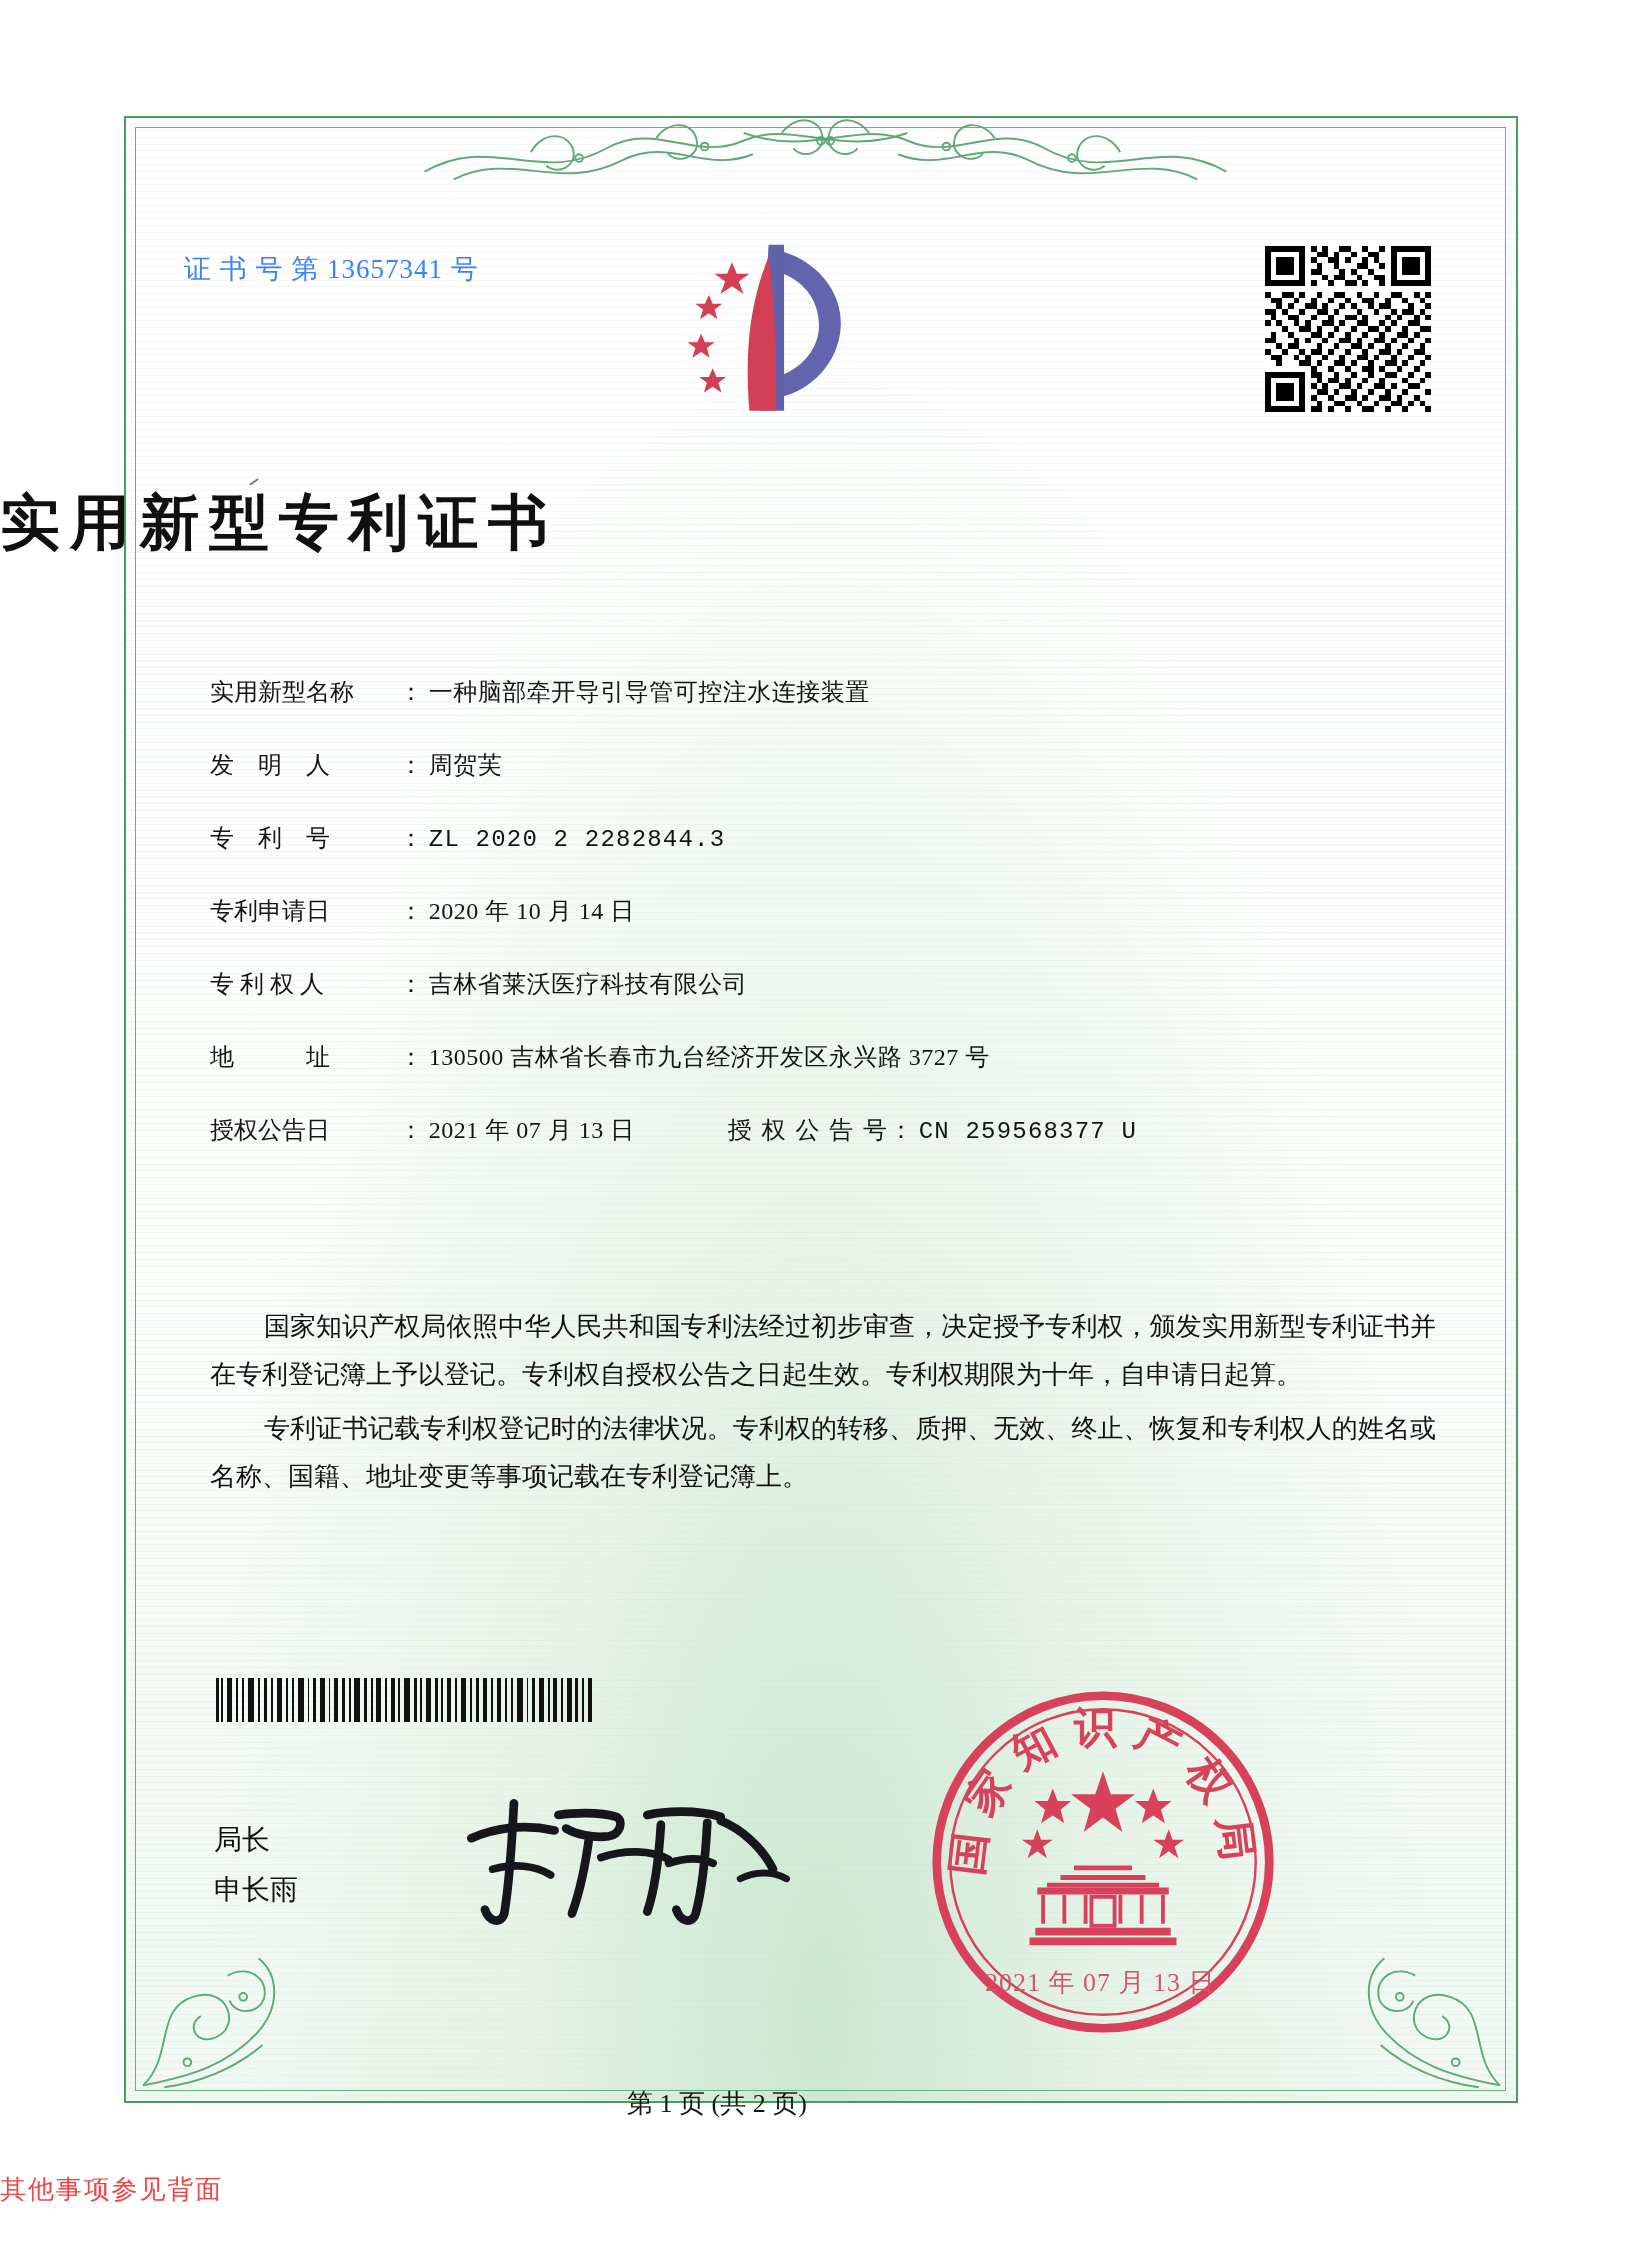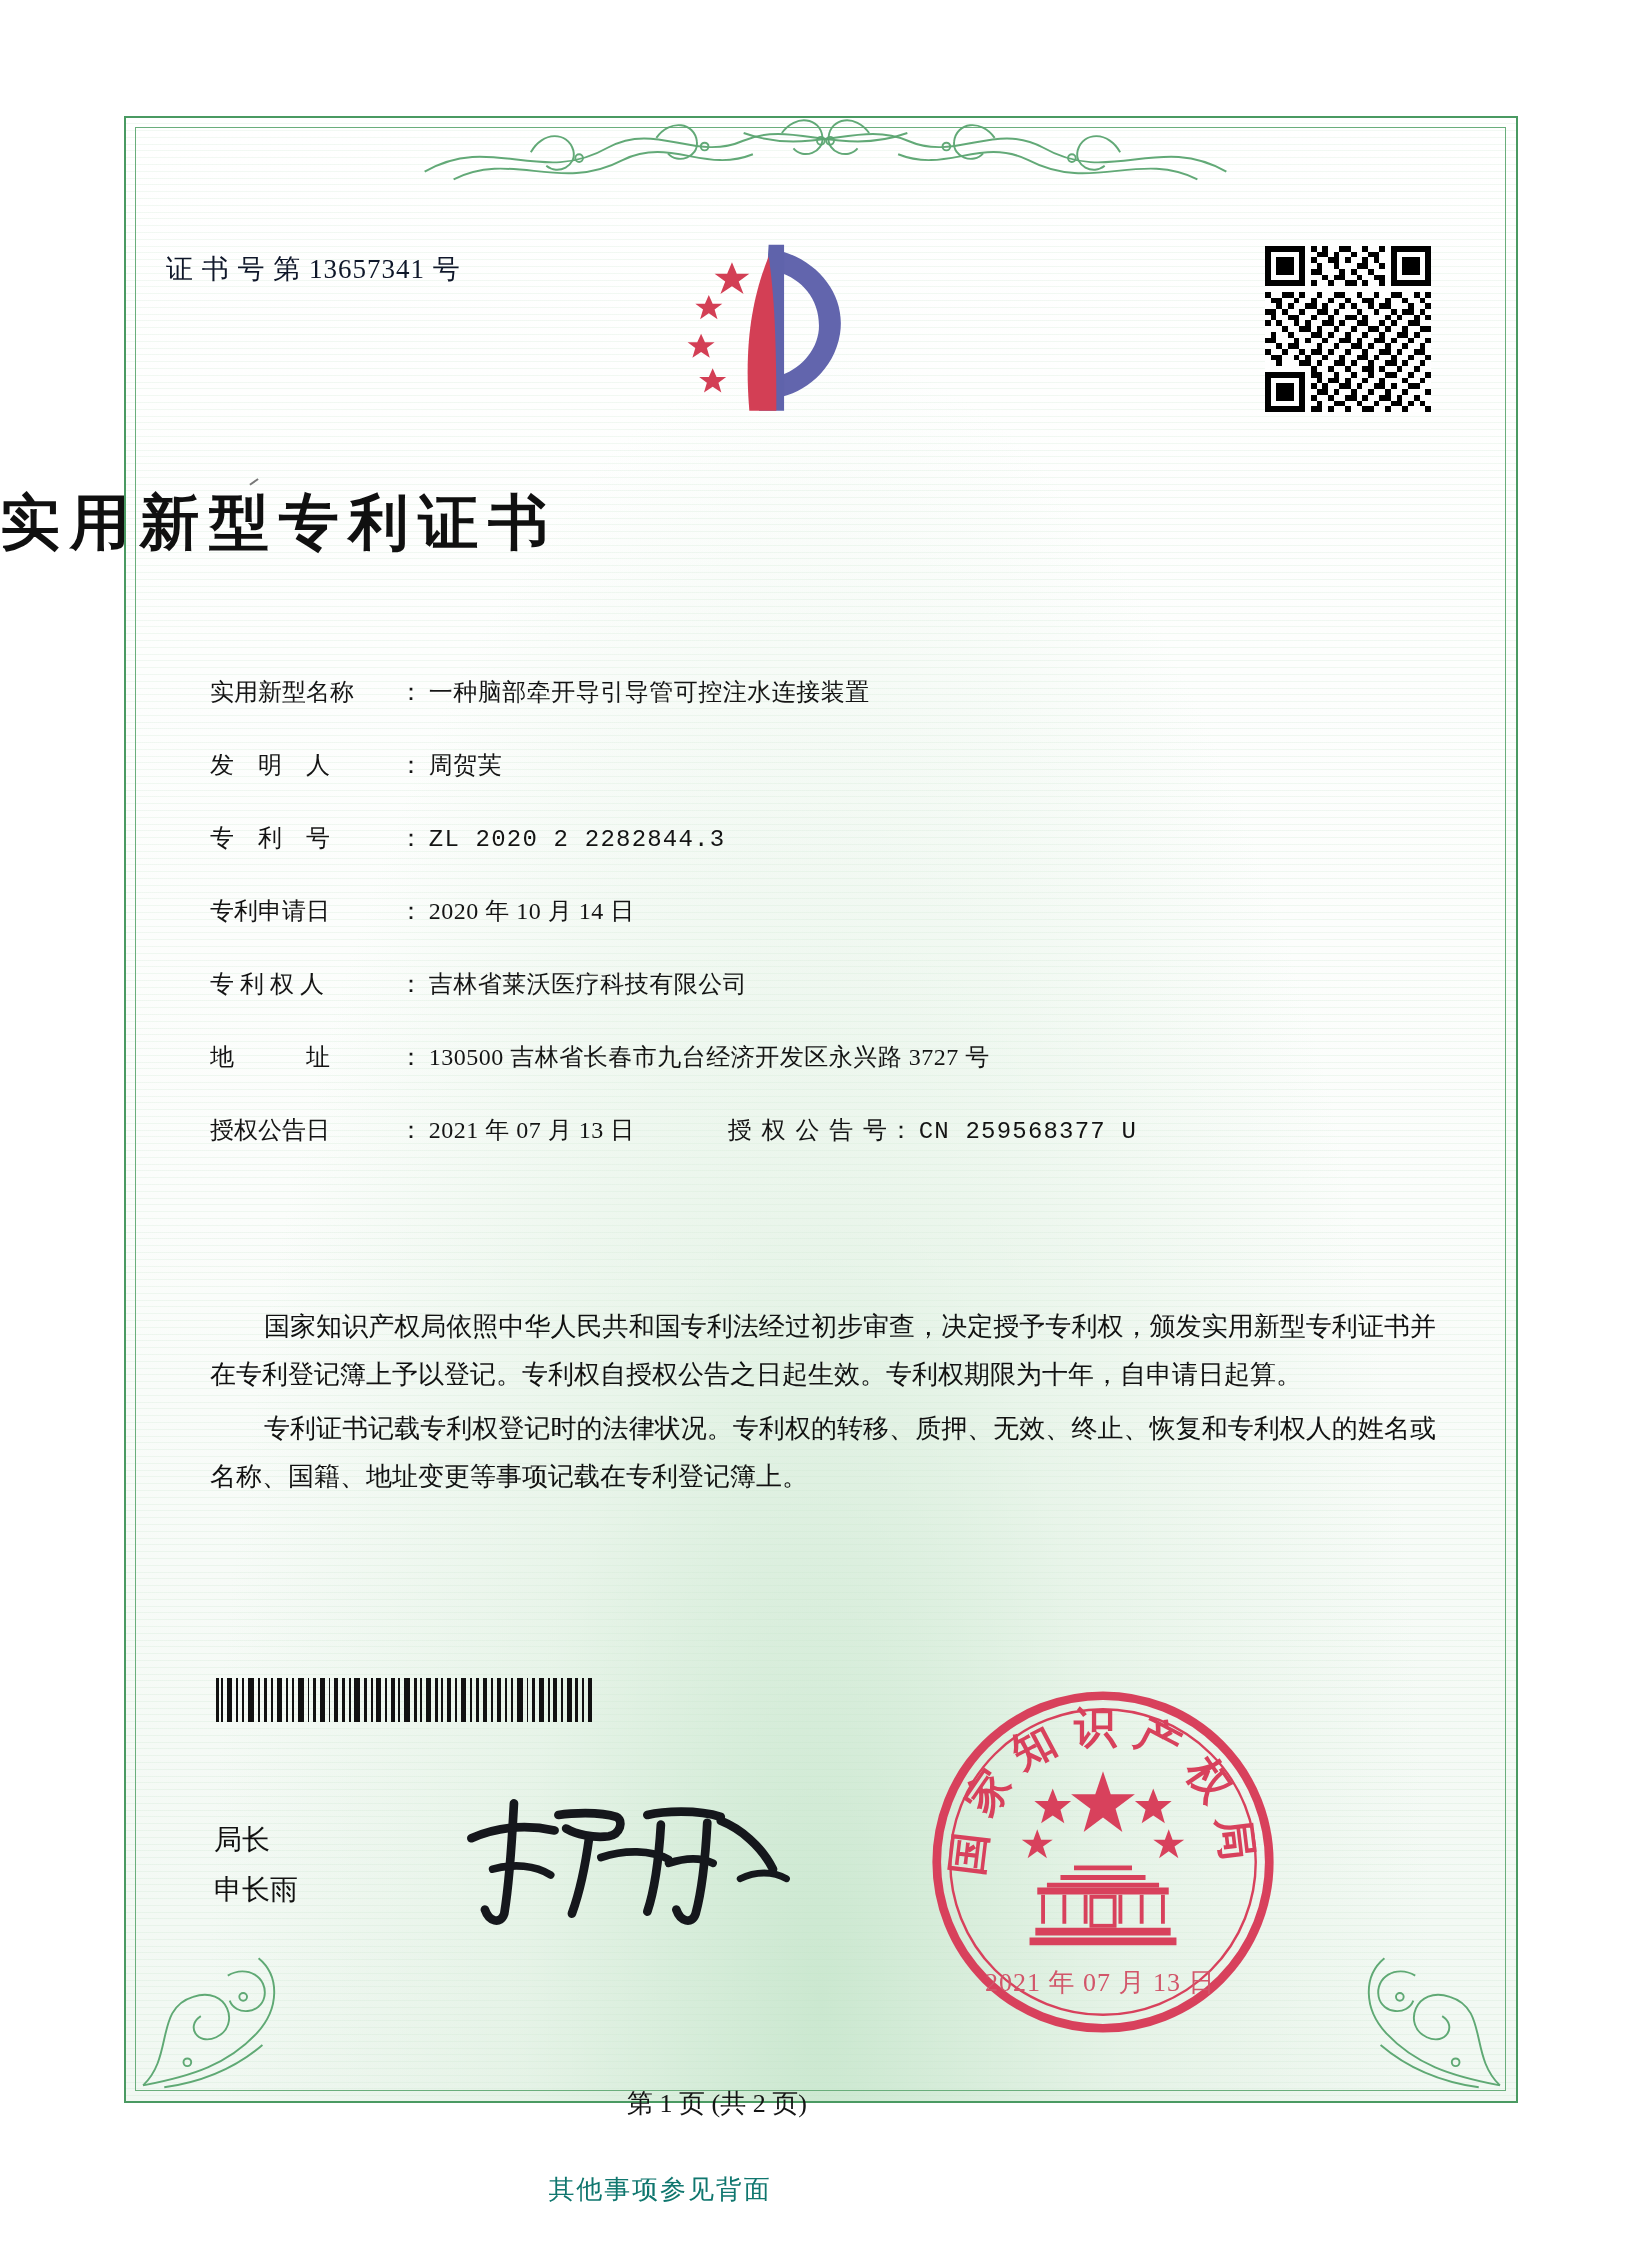--- a/index.html
+++ b/index.html
@@ -57,25 +57,25 @@
   }
   .corner svg { width: 100%; height: 100%; display:block; }
   .corner.tl { left: 415px; top: 104px; width: 502px; height: 87px;}
   .corner.tr { left: 734px; top: 104px; width: 502px; height: 87px; transform: scaleX(-1);}
   .corner.bl { left: 135px; top: 1941px; width: 174px; height: 154px; }
   .corner.br { left: 1334px; top: 1941px; width: 174px; height: 154px; transform: scaleX(-1); }
 
   
   .cert-no {
     position: absolute;
-    left: 166px;
+    left: 184px;
     top: 251px;
     font-size: 27px;
     letter-spacing: 1px;
-    color: #0f172a;
+    color: #3b82f6;
     white-space: nowrap;
   }
   .logo {
     position: absolute;
     left: 676px;
     top: 241px;
     width: 193px;
     height: 174px;
   }
   .qr {
@@ -200,23 +200,22 @@
     width: 1434px;
     text-align: center;
     font-size: 26px;
     color: #141414;
   }
   .footer-note {
     position: absolute;
     left: 0;
     top: 2172px;
     width: 1320px;
-    text-align: center;
     font-size: 26px;
-    color: #0f766e;
+    color: #ef4444;
     letter-spacing: 1.9px;
   }
   .tick {
     position: absolute;
     left: 249px;
     top: 481px;
     width: 9.7px;
     height: 1.9px;
     background: #777;
     transform: rotate(-35deg);

